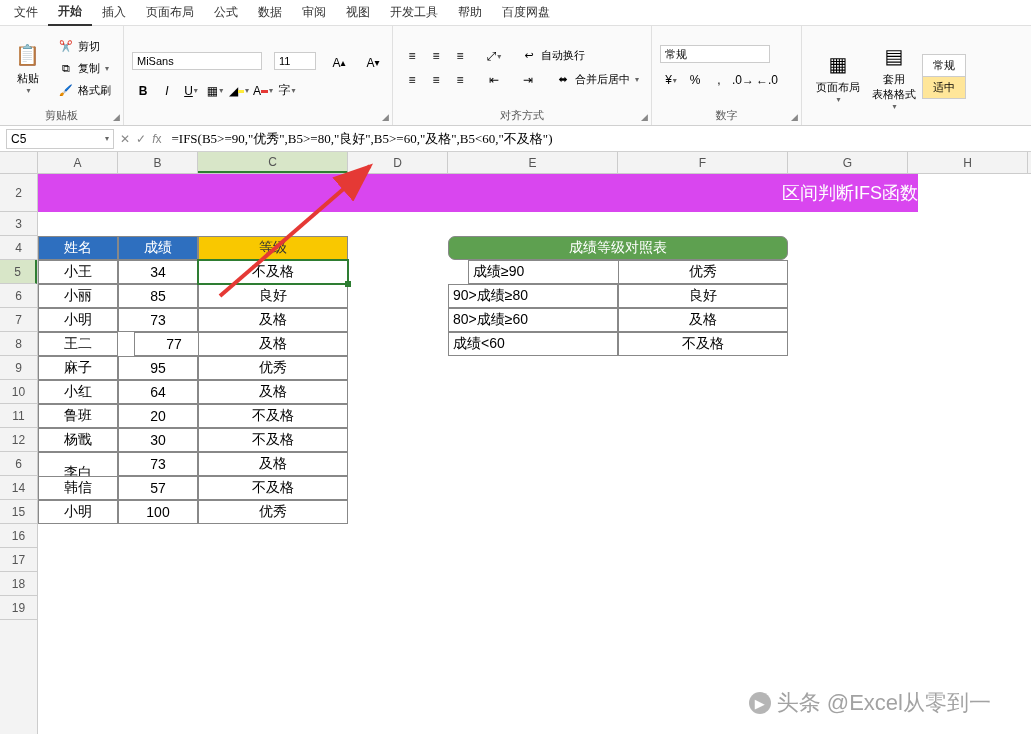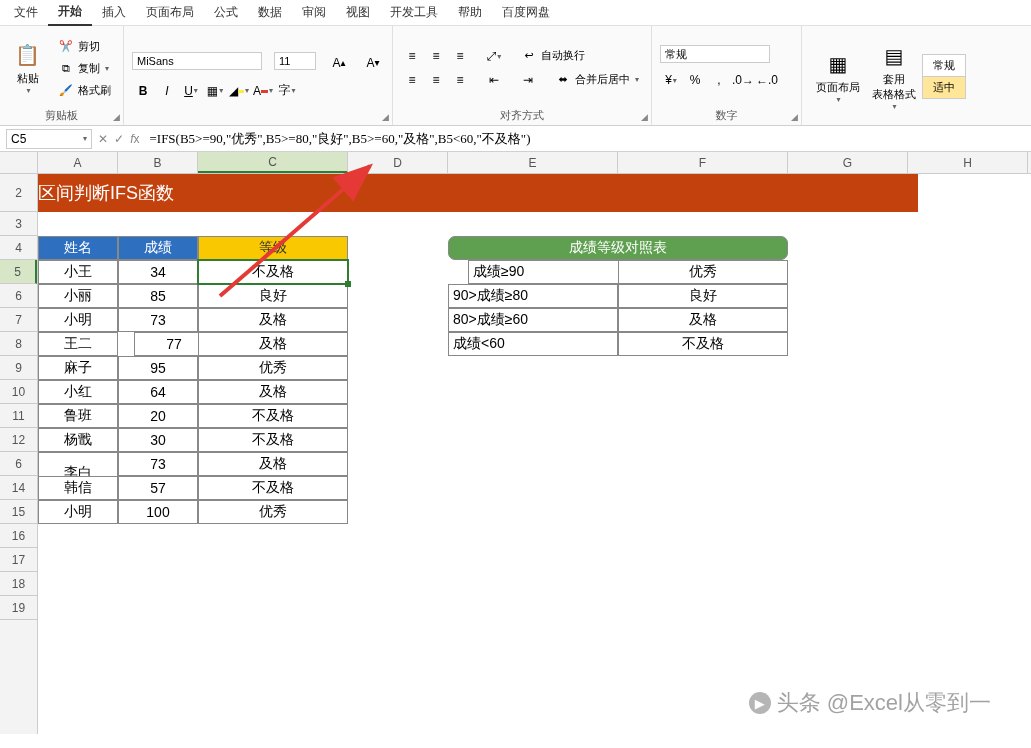--- a/index.html
+++ b/index.html
@@ -27,41 +27,41 @@
   
   .font-select { border: 1px solid #ccc; font-size: 11px; padding: 2px 4px; background: #fff; }
   .font-name { width: 130px; }
   .font-size { width: 42px; }
   .btn-row { display: flex; gap: 2px; margin-top: 4px; }
   .tbtn { width: 22px; height: 22px; border: 1px solid transparent; display: flex; align-items: center; justify-content: center; cursor: pointer; font-size: 12px; }
   .dd { font-size: 8px; color: #666; margin-left: 1px; }
   
   
   .formula-bar { height: 26px; display: flex; align-items: center; border-bottom: 1px solid #d0d0d0; padding: 0 6px; gap: 6px; }
-  .name-box { border: 1px solid #ccc; width: 86px; padding: 2px 4px; font-size: 12px; background: #fff; display: flex; justify-content: space-between; align-items: center; }
+  .name-box { border: 1px solid #ccc; width: 108px; padding: 2px 4px; font-size: 12px; background: #fff; display: flex; justify-content: space-between; align-items: center; }
   .fbar-btns { display: flex; gap: 6px; color: #888; }
   .fbar-btn { cursor: pointer; font-size: 12px; }
   .formula-input { flex: 1; border: none; font-size: 13px; padding: 2px 4px; outline: none; font-family: "Microsoft YaHei", Consolas; }
   
   
   .grid-wrap { position: relative; overflow: hidden; }
   .colheads { display: flex; height: 22px; background: #f3f3f3; border-bottom: 1px solid #ccc; }
   .corner { width: 38px; border-right: 1px solid #ccc; background: #f3f3f3; }
   .colhead { border-right: 1px solid #ccc; display: flex; align-items: center; justify-content: center; font-size: 12px; color: #555; cursor: pointer; }
   .colhead.sel { background: #d8e6c8; border-bottom: 2px solid #2e7d32; }
   
   .row-area { display: flex; }
   .rowheads { width: 38px; background: #f3f3f3; border-right: 1px solid #ccc; }
   .rowhead { height: 24px; border-bottom: 1px solid #ccc; display: flex; align-items: center; justify-content: center; font-size: 12px; color: #555; cursor: pointer; }
   .rowhead.sel { background: #d8e6c8; border-right: 2px solid #2e7d32; }
   
   .cells { position: relative; flex: 1; }
   .cell { position: absolute; border-right: 1px solid #eee; border-bottom: 1px solid #eee; display: flex; align-items: center; justify-content: center; font-size: 14px; padding: 0 4px; overflow: hidden; white-space: nowrap; }
   
-  .title-banner { position: absolute; background: #c2410c; color: #fff; font-size: 18px; font-weight: 500; display: flex; align-items: center; justify-content: flex-start; }
+  .title-banner { position: absolute; background: #d946ef; color: #fff; font-size: 18px; font-weight: 500; display: flex; align-items: center; justify-content: flex-end; }
   
   .th-blue { background: #2e6fbf; color: #fff; font-weight: 500; border: 1px solid #888; }
   .th-yellow { background: #f9c800; color: #333; font-weight: 500; border: 1px solid #888; }
   .th-green { background: #5ea050; color: #fff; font-weight: 500; border: 1px solid #888; }
   .bcell { border: 1px solid #888; background: #fff; }
   
   .cursor-cell { outline: 2px solid #2e7d32; outline-offset: -1px; z-index: 5; }
   .fill-handle { position: absolute; width: 6px; height: 6px; background: #2e7d32; right: -3px; bottom: -3px; }
   
   .arrow { position: absolute; z-index: 20; pointer-events: none; }

